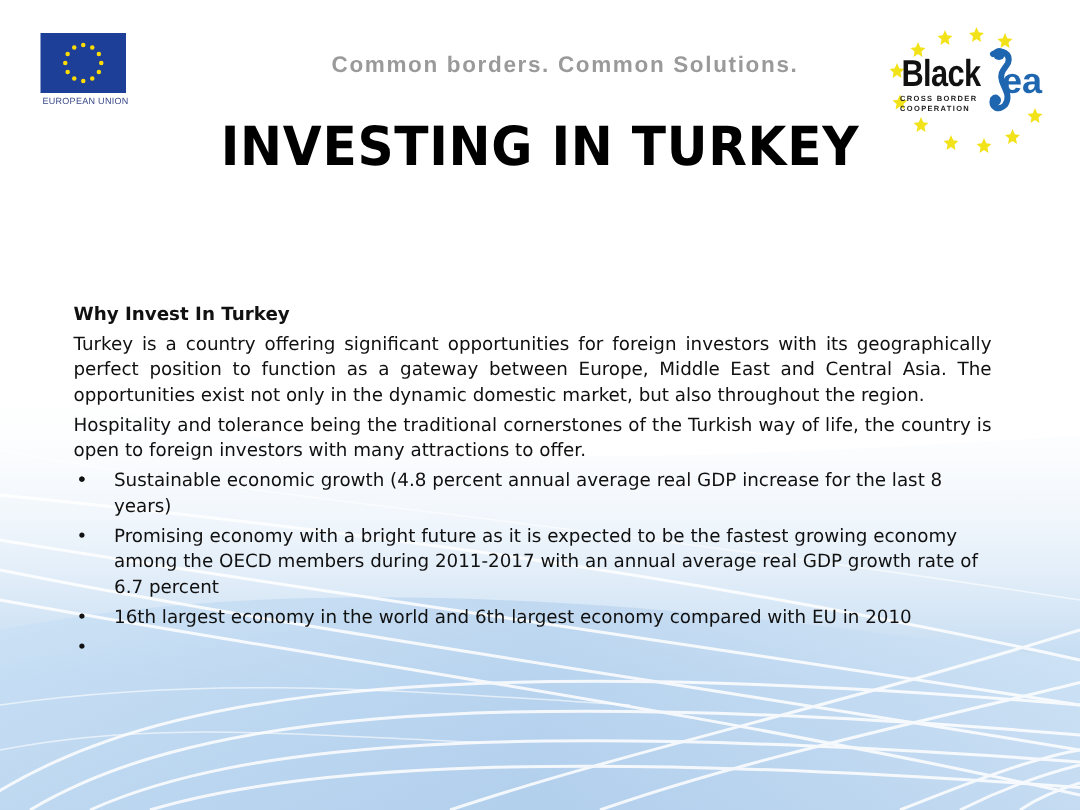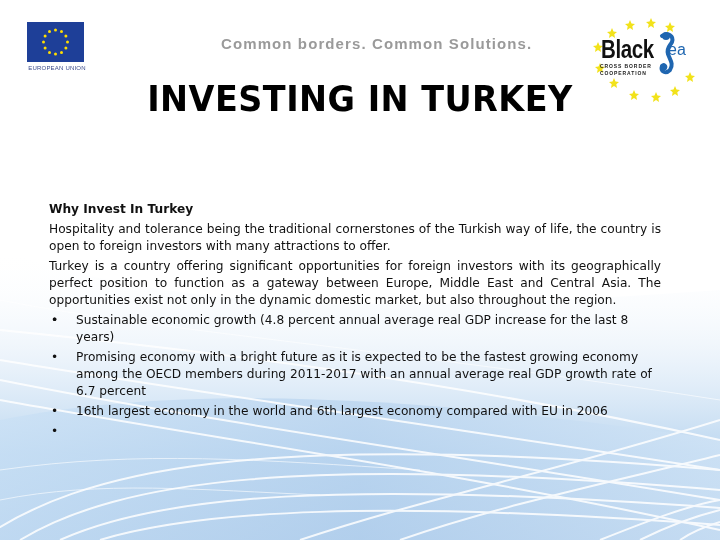--- a/index.html
+++ b/index.html
@@ -22,21 +22,21 @@
       color: #9a9a9a; letter-spacing: 1.1px; white-space: nowrap;
       font-family: Liberation Sans, sans-serif;
     }
     .bs-logo { position: absolute; left: 578px; top: 8px; width: 130px; height: 95px; }
     .bs-black {
       position: absolute; left: 23px; top: 27px; font-size: 25px; font-weight: bold;
       color: #111; font-family: "Liberation Sans", sans-serif; letter-spacing: -0.5px;
       transform: scaleX(0.82); transform-origin: left top;
     }
     .bs-sea {
-      position: absolute; left: 90px; top: 33px; font-size: 16px; font-weight: normal;
+      position: absolute; left: 90px; top: 33px; font-size: 24px; font-weight: bold;
       color: #1f66b0; font-family: "Liberation Sans", sans-serif;
     }
     .bs-sub {
       position: absolute; left: 22px; top: 55px; font-size: 5px; font-weight: bold;
       color: #222; letter-spacing: 0.9px; line-height: 7px;
       font-family: "Liberation Sans", sans-serif; white-space: nowrap;
     }
     .title {
       position: absolute; left: 0; top: 78px; width: 720px; text-align: center;
       font-size: 36px; font-weight: bold; color: #000; letter-spacing: 0.5px;
@@ -148,22 +148,22 @@
       <div>CROSS BORDER</div>
       <div>COOPERATION</div>
     </div>
   </div>
 </div>
 
 <div class="title">INVESTING IN TURKEY</div>
 
 <div class="content">
   <p class="heading">Why Invest In Turkey</p>
+  <p>Turkey is a country offering significant opportunities for foreign investors with its geographically perfect position to function as a gateway between Europe, Middle East and Central Asia. The opportunities exist not only in the dynamic domestic market, but also throughout the region.</p>
   <p>Hospitality and tolerance being the traditional cornerstones of the Turkish way of life, the country is open to foreign investors with many attractions to offer.</p>
-  <p>Turkey is a country offering significant opportunities for foreign investors with its geographically perfect position to function as a gateway between Europe, Middle East and Central Asia. The opportunities exist not only in the dynamic domestic market, but also throughout the region.</p>
   <ul class="bullets">
     <li><span class="dot">•</span></li>
     <li><span class="dot">•</span><span>Sustainable economic growth (4.8 percent annual average real GDP increase for the last 8 years)</span></li>
     <li><span class="dot">•</span><span>Promising economy with a bright future as it is expected to be the fastest growing economy among the OECD members during 2011-2017 with an annual average real GDP growth rate of 6.7 percent</span></li>
-    <li><span class="dot">•</span><span>16th largest economy in the world and 6th largest economy compared with EU in 2006</span></li>
+    <li><span class="dot">•</span><span>16th largest economy in the world and 6th largest economy compared with EU in 2010</span></li>
     <li><span class="dot">•</span></li>
   </ul>
 </div>
 
 </body></html>

